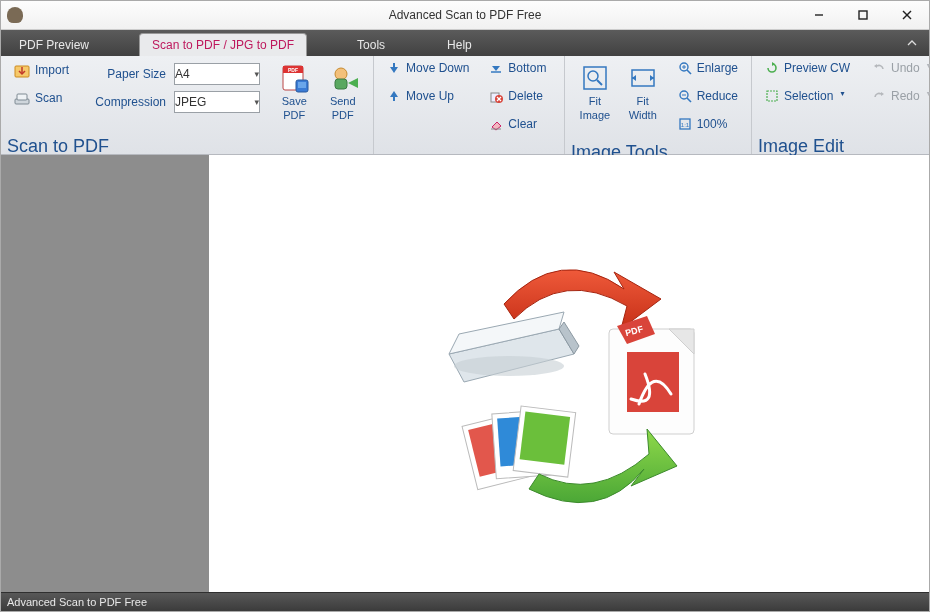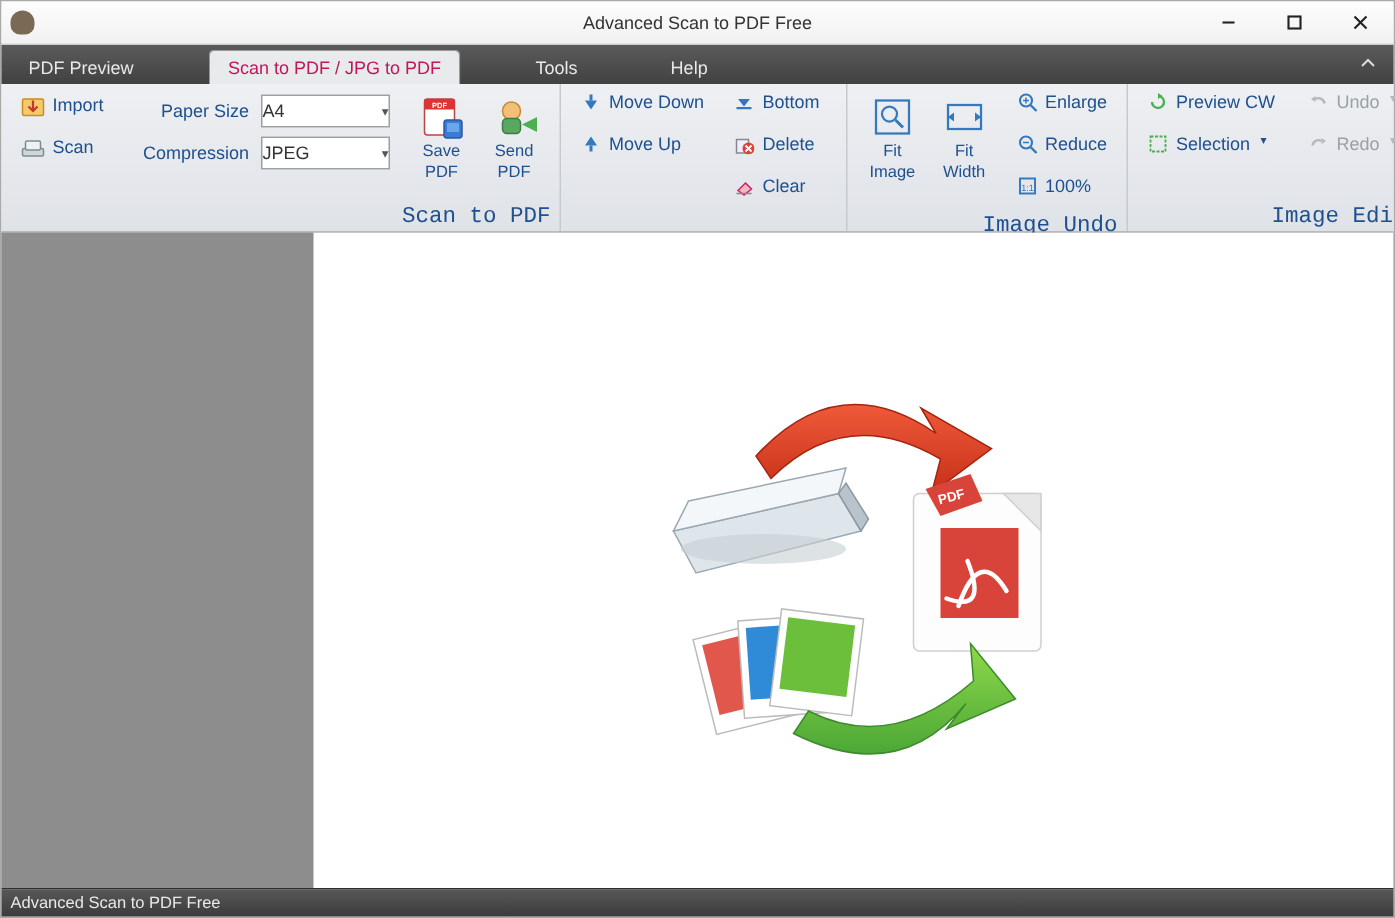--- a/index.html
+++ b/index.html
@@ -12,21 +12,21 @@
   .titlebar .win-btn{width:44px;height:28px;display:flex;align-items:center;justify-content:center;font-family:Arial,sans-serif;font-size:13px;color:#222;cursor:default;}
   
   .tabstrip{height:26px;background:linear-gradient(#5b5b5b,#414141);display:flex;align-items:flex-end;padding:0 6px;position:relative;gap:36px;}
   .tabstrip .tab{height:22px;line-height:22px;padding:0 12px;color:#e8e8e8;font-size:12px;border-radius:4px 4px 0 0;margin-right:2px;cursor:default;}
   .tabstrip .tab.active{background:#e9eaec;color:#be185d;border:1px solid #999;border-bottom:none;margin-top:24px;}
   .tabstrip .collapse{margin-left:auto;color:#ddd;font-size:11px;padding-right:6px;align-self:center;cursor:default;}
   
   .ribbon{background:linear-gradient(#eef0f3,#dfe2e7);border-bottom:1px solid #b6b9bf;display:flex;align-items:stretch;height:98px;}
   .group{display:flex;flex-direction:column;border-right:1px solid #c6c9ce;padding:4px 6px 2px 6px;}
   .group-content{flex:1;display:flex;align-items:flex-start;}
-  .group-title{text-align:right;color:#20518f;font-size:15px;padding-top:2px;height:16px;font-family:Liberation Mono, monospace;}
+  .group-title{text-align:left;color:#20518f;font-size:18px;padding-top:2px;height:16px;}
   .vcol{display:flex;flex-direction:column;gap:4px;justify-content:flex-start;}
   .hbtn{display:flex;align-items:flex-start;height:22px;padding:0 6px;gap:5px;cursor:default;border:1px solid transparent;border-radius:3px;}
   .hbtn .lbl{color:#20518f;font-size:12px;white-space:nowrap;}
   .hbtn.disabled .lbl{color:#9aa0a6;}
   .hbtn.disabled{pointer-events:none;}
   .bigbtn{display:flex;flex-direction:column;align-items:center;justify-content:flex-start;width:42px;padding:2px 4px;gap:2px;cursor:default;border:1px solid transparent;border-radius:3px;}
   .bigbtn .lbl{color:#20518f;font-size:11px;text-align:center;line-height:12px;white-space:nowrap;}
   .ic{display:inline-block;flex:0 0 auto;}
   .formrow{display:flex;align-items:center;height:24px;gap:4px;}
   .formrow .flabel{color:#20518f;width:80px;text-align:right;padding-right:4px;}
@@ -237,21 +237,21 @@
           </div>
           <div class="hbtn">
             <svg class="ic" width="14" height="14">
                 <rect x="2" y="2" width="10" height="10" fill="none" stroke="#3478c0" stroke-width="1.3"></rect>
                 <text x="7" y="10" font-size="6" fill="#3478c0" text-anchor="middle">1:1</text>
               </svg>
             <span class="lbl">100%</span>
           </div>
         </div>
       </div>
-      <div class="group-title">Image Undo</div>
+      <div class="group-title">Image Tools</div>
     </div>
 
     <div class="group" style="flex:1;border-right:none;">
       <div class="group-content">
         <div class="vcol">
           <div class="hbtn">
             <svg class="ic" width="14" height="14">
                 <path d="M3 7 A4 4 0 1 0 7 3" fill="none" stroke="#4caf50" stroke-width="1.6"></path>
                 <polygon points="7,1 7,5 10,3" fill="#4caf50"></polygon>
               </svg>

